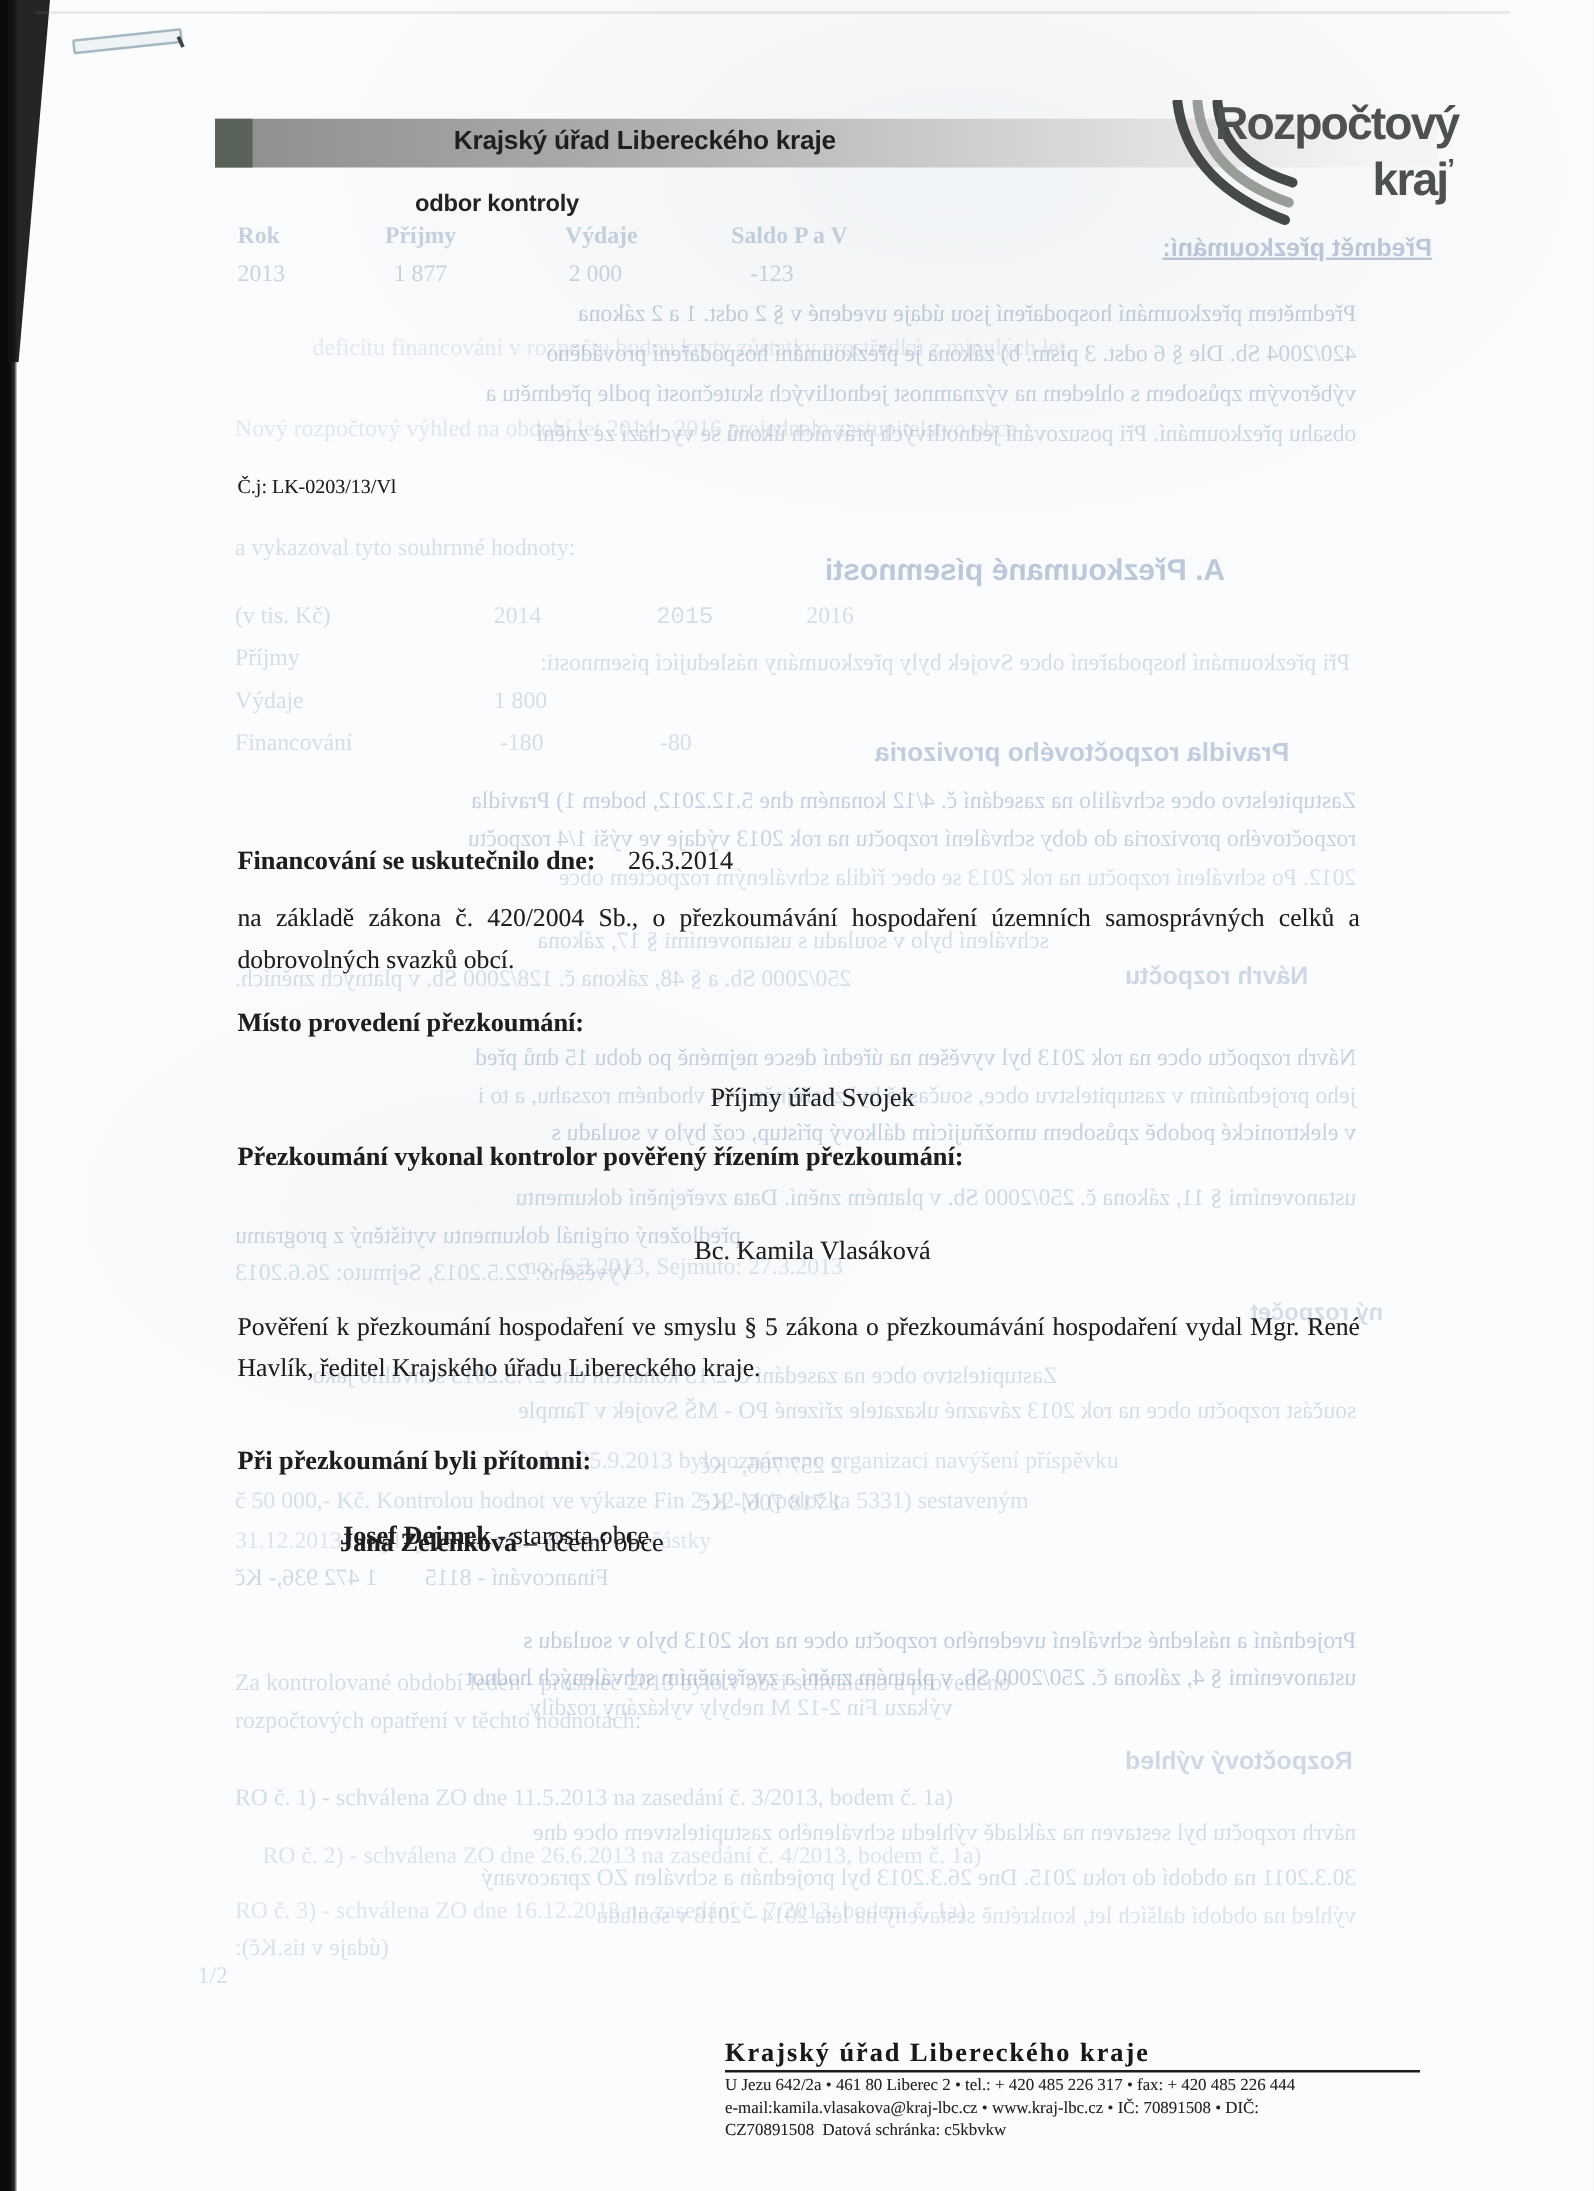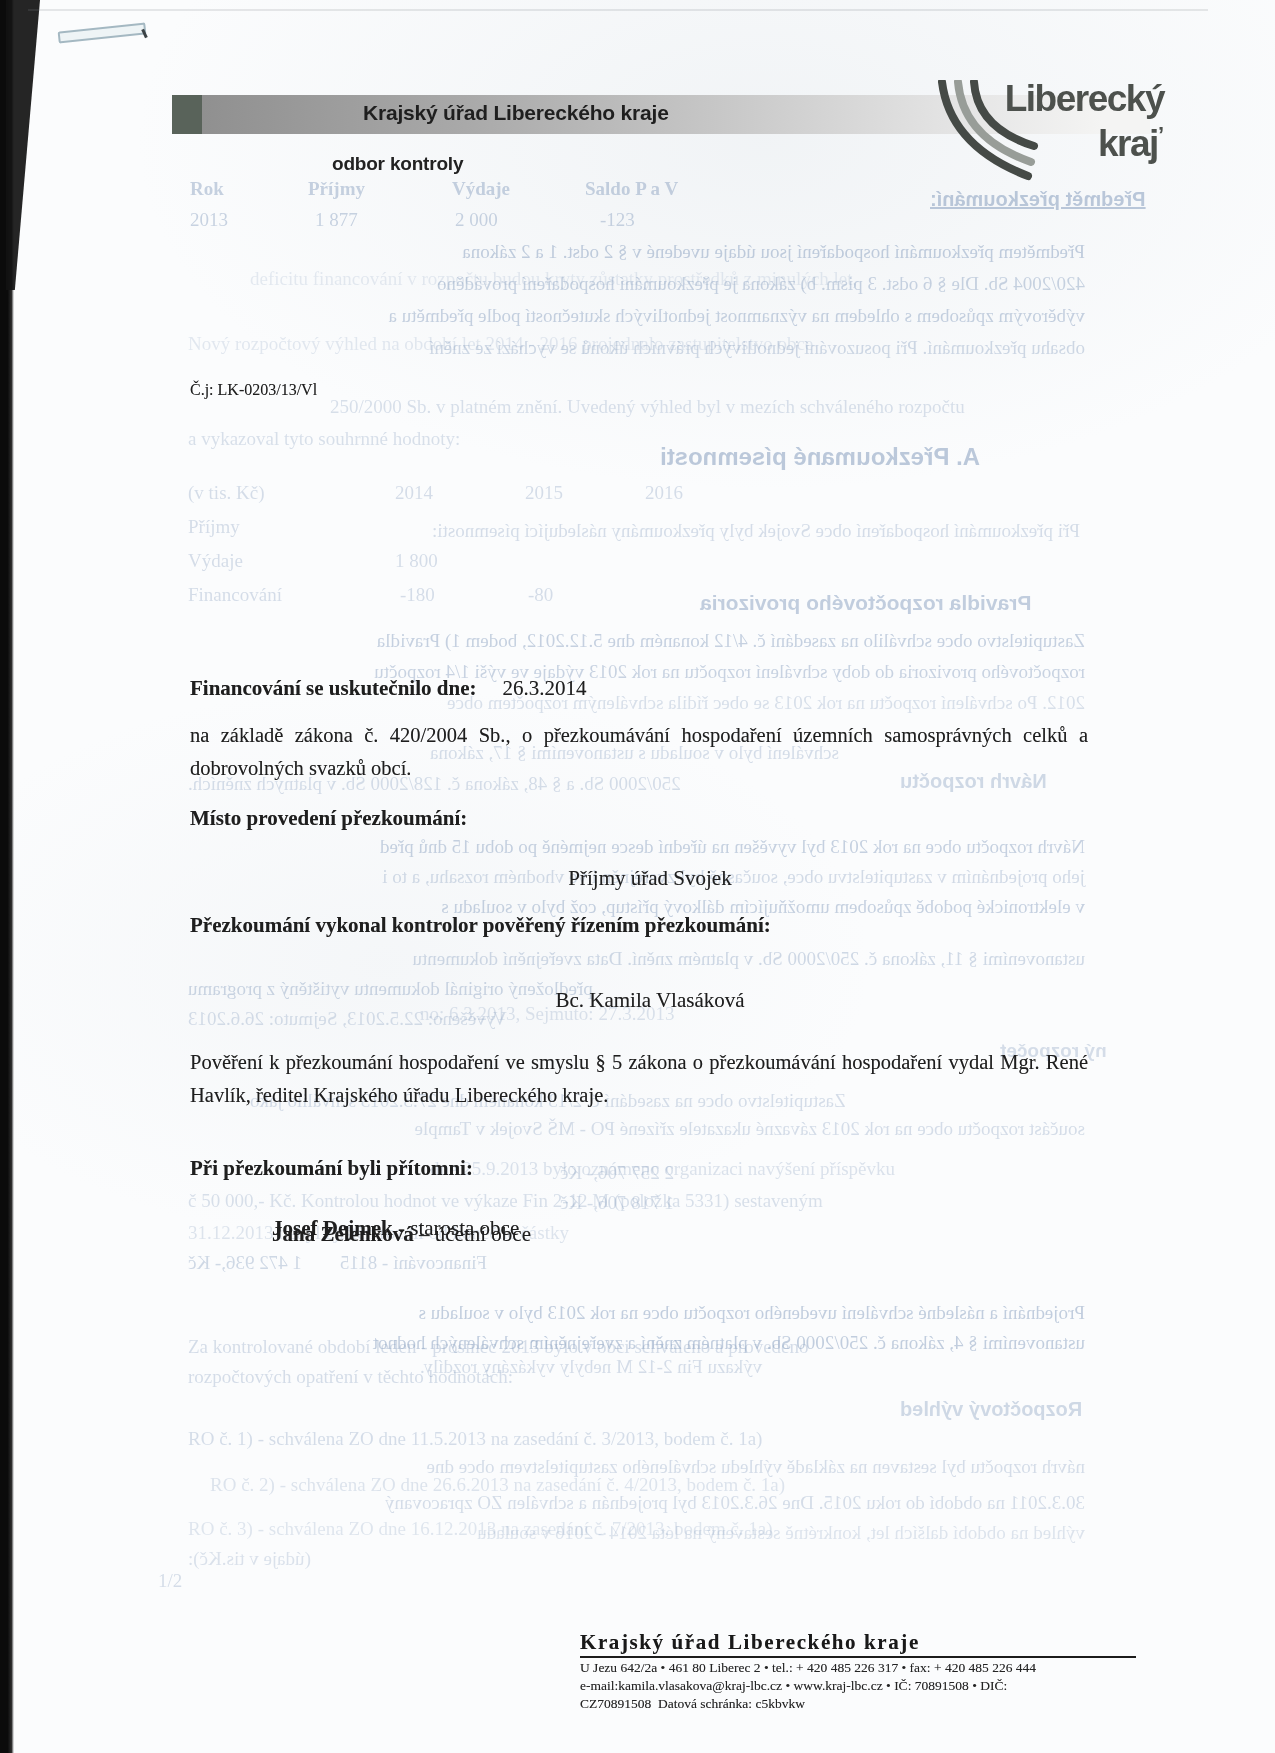--- a/index.html
+++ b/index.html
@@ -82,26 +82,25 @@
       <div class="ghost" style="left: 315px; top: 209px; opacity: 0.4;">1 877</div>
       <div class="ghost" style="left: 455px; top: 209px; opacity: 0.4;">2 000</div>
       <div class="ghost" style="left: 600px; top: 209px; opacity: 0.4;">-123</div>
       <div class="ghost mir gb gs" style="left: 930px; top: 188px; font-size: 20px; text-decoration: underline; opacity: 0.5;">Předmět přezkoumání:</div>
       <div class="ghost mir" style="left: 190px; top: 241px; width: 895px; opacity: 0.45;">Předmětem přezkoumání hospodaření jsou údaje uvedené v § 2 odst. 1 a 2 zákona</div>
       <div class="ghost mir" style="left: 188px; top: 273px; width: 897px; opacity: 0.4;">420/2004 Sb. Dle § 6 odst. 3 pism. b) zákona je přezkoumání hospodaření prováděno</div>
       <div class="ghost" style="left: 250px; top: 268px; opacity: 0.18;">deficitu financování v rozpočtu budou kryty zůstatky prostředků z minulých let,</div>
       <div class="ghost mir" style="left: 188px; top: 305px; width: 897px; opacity: 0.42;">výběrovým způsobem s ohledem na významnost jednotlivých skutečností podle předmětu a</div>
       <div class="ghost mir" style="left: 188px; top: 337px; width: 897px; opacity: 0.35;">obsahu přezkoumání. Při posuzování jednotlivých právních úkonů se vychází ze znění</div>
       <div class="ghost" style="left: 188px; top: 333px; opacity: 0.2;">Nový rozpočtový výhled na období let 2014 - 2016 projednalo zastupitelstvo obce</div>
-      <div class="ghost" style="left: 330px; top: 396px; opacity: 0.28;">250/2000 Sb. v platném znění. Uvedený výhled byl v mezích schváleného rozpočtu</div>
       <div class="ghost" style="left: 188px; top: 428px; opacity: 0.28;">a vykazoval tyto souhrnné hodnoty:</div>
       <div class="ghost mir gb gs" style="left: 660px; top: 446px; font-size: 24px; opacity: 0.5;">A. Přezkoumané písemnosti</div>
       <div class="ghost" style="left: 188px; top: 482px; opacity: 0.3;">(v tis. Kč)</div>
       <div class="ghost" style="left: 395px; top: 482px; opacity: 0.3;">2014</div>
-      <div class="ghost" style="left: 525px; top: 482px; opacity: 0.3;">2015</div>
+      <div class="ghost" style="left: 525px; top: 482px; opacity: 0.3; font-family: Liberation Mono, monospace;">2015</div>
       <div class="ghost" style="left: 645px; top: 482px; opacity: 0.3;">2016</div>
       <div class="ghost" style="left: 188px; top: 516px; opacity: 0.3;">Příjmy</div>
       <div class="ghost mir" style="left: 240px; top: 520px; width: 840px; opacity: 0.3;">Při přezkoumání hospodaření obce Svojek byly přezkoumány následující písemnosti:</div>
       <div class="ghost" style="left: 188px; top: 550px; opacity: 0.3;">Výdaje</div>
       <div class="ghost" style="left: 395px; top: 550px; opacity: 0.3;">1 800</div>
       <div class="ghost" style="left: 188px; top: 584px; opacity: 0.3;">Financování</div>
       <div class="ghost" style="left: 400px; top: 584px; opacity: 0.3;">-180</div>
       <div class="ghost" style="left: 528px; top: 584px; opacity: 0.3;">-80</div>
       <div class="ghost mir gb gs" style="left: 700px; top: 592px; font-size: 21px; opacity: 0.45;">Pravidla rozpočtového provizoria</div>
       <div class="ghost mir" style="left: 188px; top: 630px; width: 897px; opacity: 0.42;">Zastupitelstvo obce schválilo na zasedání č. 4/12 konaném dne 5.12.2012, bodem 1) Pravidla</div>
@@ -146,21 +145,21 @@
   <div class="abs header-square"></div>
   <div class="abs header-title">Krajský úřad Libereckého kraje</div>
   <div class="abs department">odbor kontroly</div>
 
   <svg class="abs logo-arcs" width="126" height="108" viewBox="0 0 126 108">
     <path d="M 14 2 Q 22 66 100 96" fill="none" stroke="#454a46" stroke-width="8" stroke-linecap="round"></path>
     <path d="M 30 2 Q 35 58 103 82" fill="none" stroke="#989d98" stroke-width="8" stroke-linecap="round"></path>
     <path d="M 46 2 Q 49 48 106 66" fill="none" stroke="#454a46" stroke-width="8" stroke-linecap="round"></path>
   </svg>
   <div class="abs logo-text">
-    <span>Liberecký</span><span class="l2"><span>kraj</span><span class="logo-tick">’</span></span>
+    <span>Rozpočtový</span><span class="l2"><span>kraj</span><span class="logo-tick">’</span></span>
   </div>
 
   <div class="abs serif ref">Č.j: LK-0203/13/Vl</div>
 
 
   <div class="abs serif" style="left:190px;top:676px;">
     <span class="lbl">Financování se uskutečnilo dne:</span>
     <span class="val" style="margin-left:22px;">26.3.2014</span>
   </div>
 

